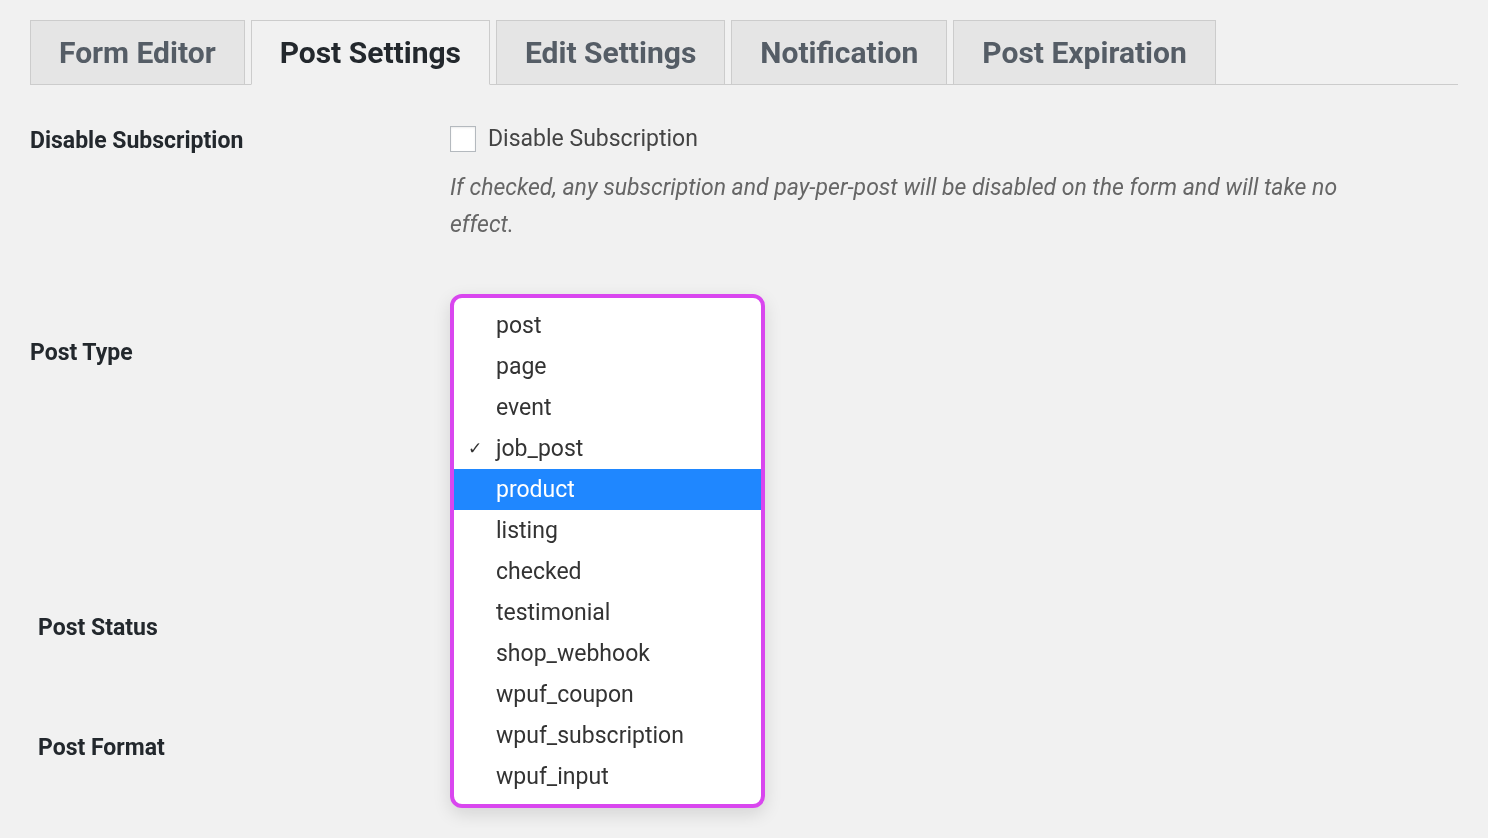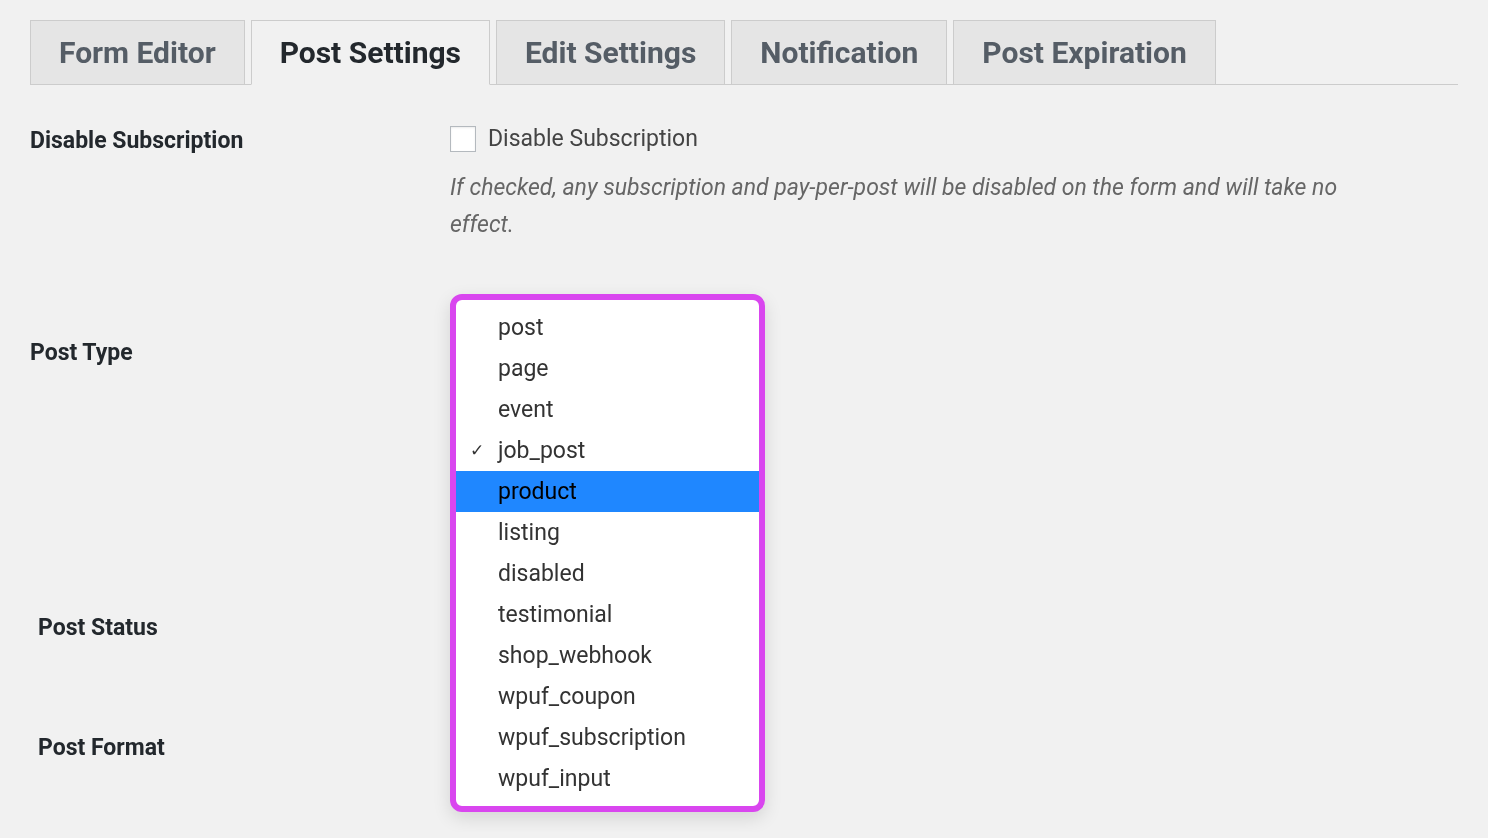--- a/index.html
+++ b/index.html
@@ -78,38 +78,38 @@
       color: #666;
       line-height: 1.6;
       max-width: 920px;
     }
     .dropdown-wrapper {
       position: relative;
       display: inline-block;
     }
     .dropdown-list {
       background: #fff;
-      border: 6px solid #d946ef;
+      border: 4px solid #d946ef;
       border-radius: 12px;
       box-shadow: 0 6px 18px rgba(0,0,0,0.12);
       width: 315px;
       padding: 7px 0;
       position: relative;
     }
     .dropdown-option {
       padding: 5px 20px 5px 42px;
       font-size: 23px;
       color: #333;
       cursor: pointer;
       position: relative;
       line-height: 1.35;
     }
     .dropdown-option.highlighted {
       background: #1f87ff;
-      color: #000000;
+      color: #ffffff;
     }
     .checkmark {
       position: absolute;
       left: 14px;
       top: 50%;
       transform: translateY(-50%);
       font-size: 17px;
       color: #333;
     }
     .row-post-type {
@@ -156,21 +156,21 @@
   <div class="form-label-col">Post Type</div>
   <div class="form-field-col">
     <div class="dropdown-wrapper">
       <div class="dropdown-list">
         <div class="dropdown-option"><span>post</span></div>
         <div class="dropdown-option"><span>page</span></div>
         <div class="dropdown-option"><span>event</span></div>
         <div class="dropdown-option"><span class="checkmark">✓</span><span>job_post</span></div>
         <div class="dropdown-option highlighted"><span>product</span></div>
         <div class="dropdown-option"><span>listing</span></div>
-        <div class="dropdown-option"><span>disabled</span></div>
+        <div class="dropdown-option"><span>checked</span></div>
         <div class="dropdown-option"><span>testimonial</span></div>
         <div class="dropdown-option"><span>shop_webhook</span></div>
         <div class="dropdown-option"><span>wpuf_coupon</span></div>
         <div class="dropdown-option"><span>wpuf_subscription</span></div>
         <div class="dropdown-option"><span>wpuf_input</span></div>
       </div>
     </div>
   </div>
 
   <div class="stacked-labels" style="top: 320px;">

